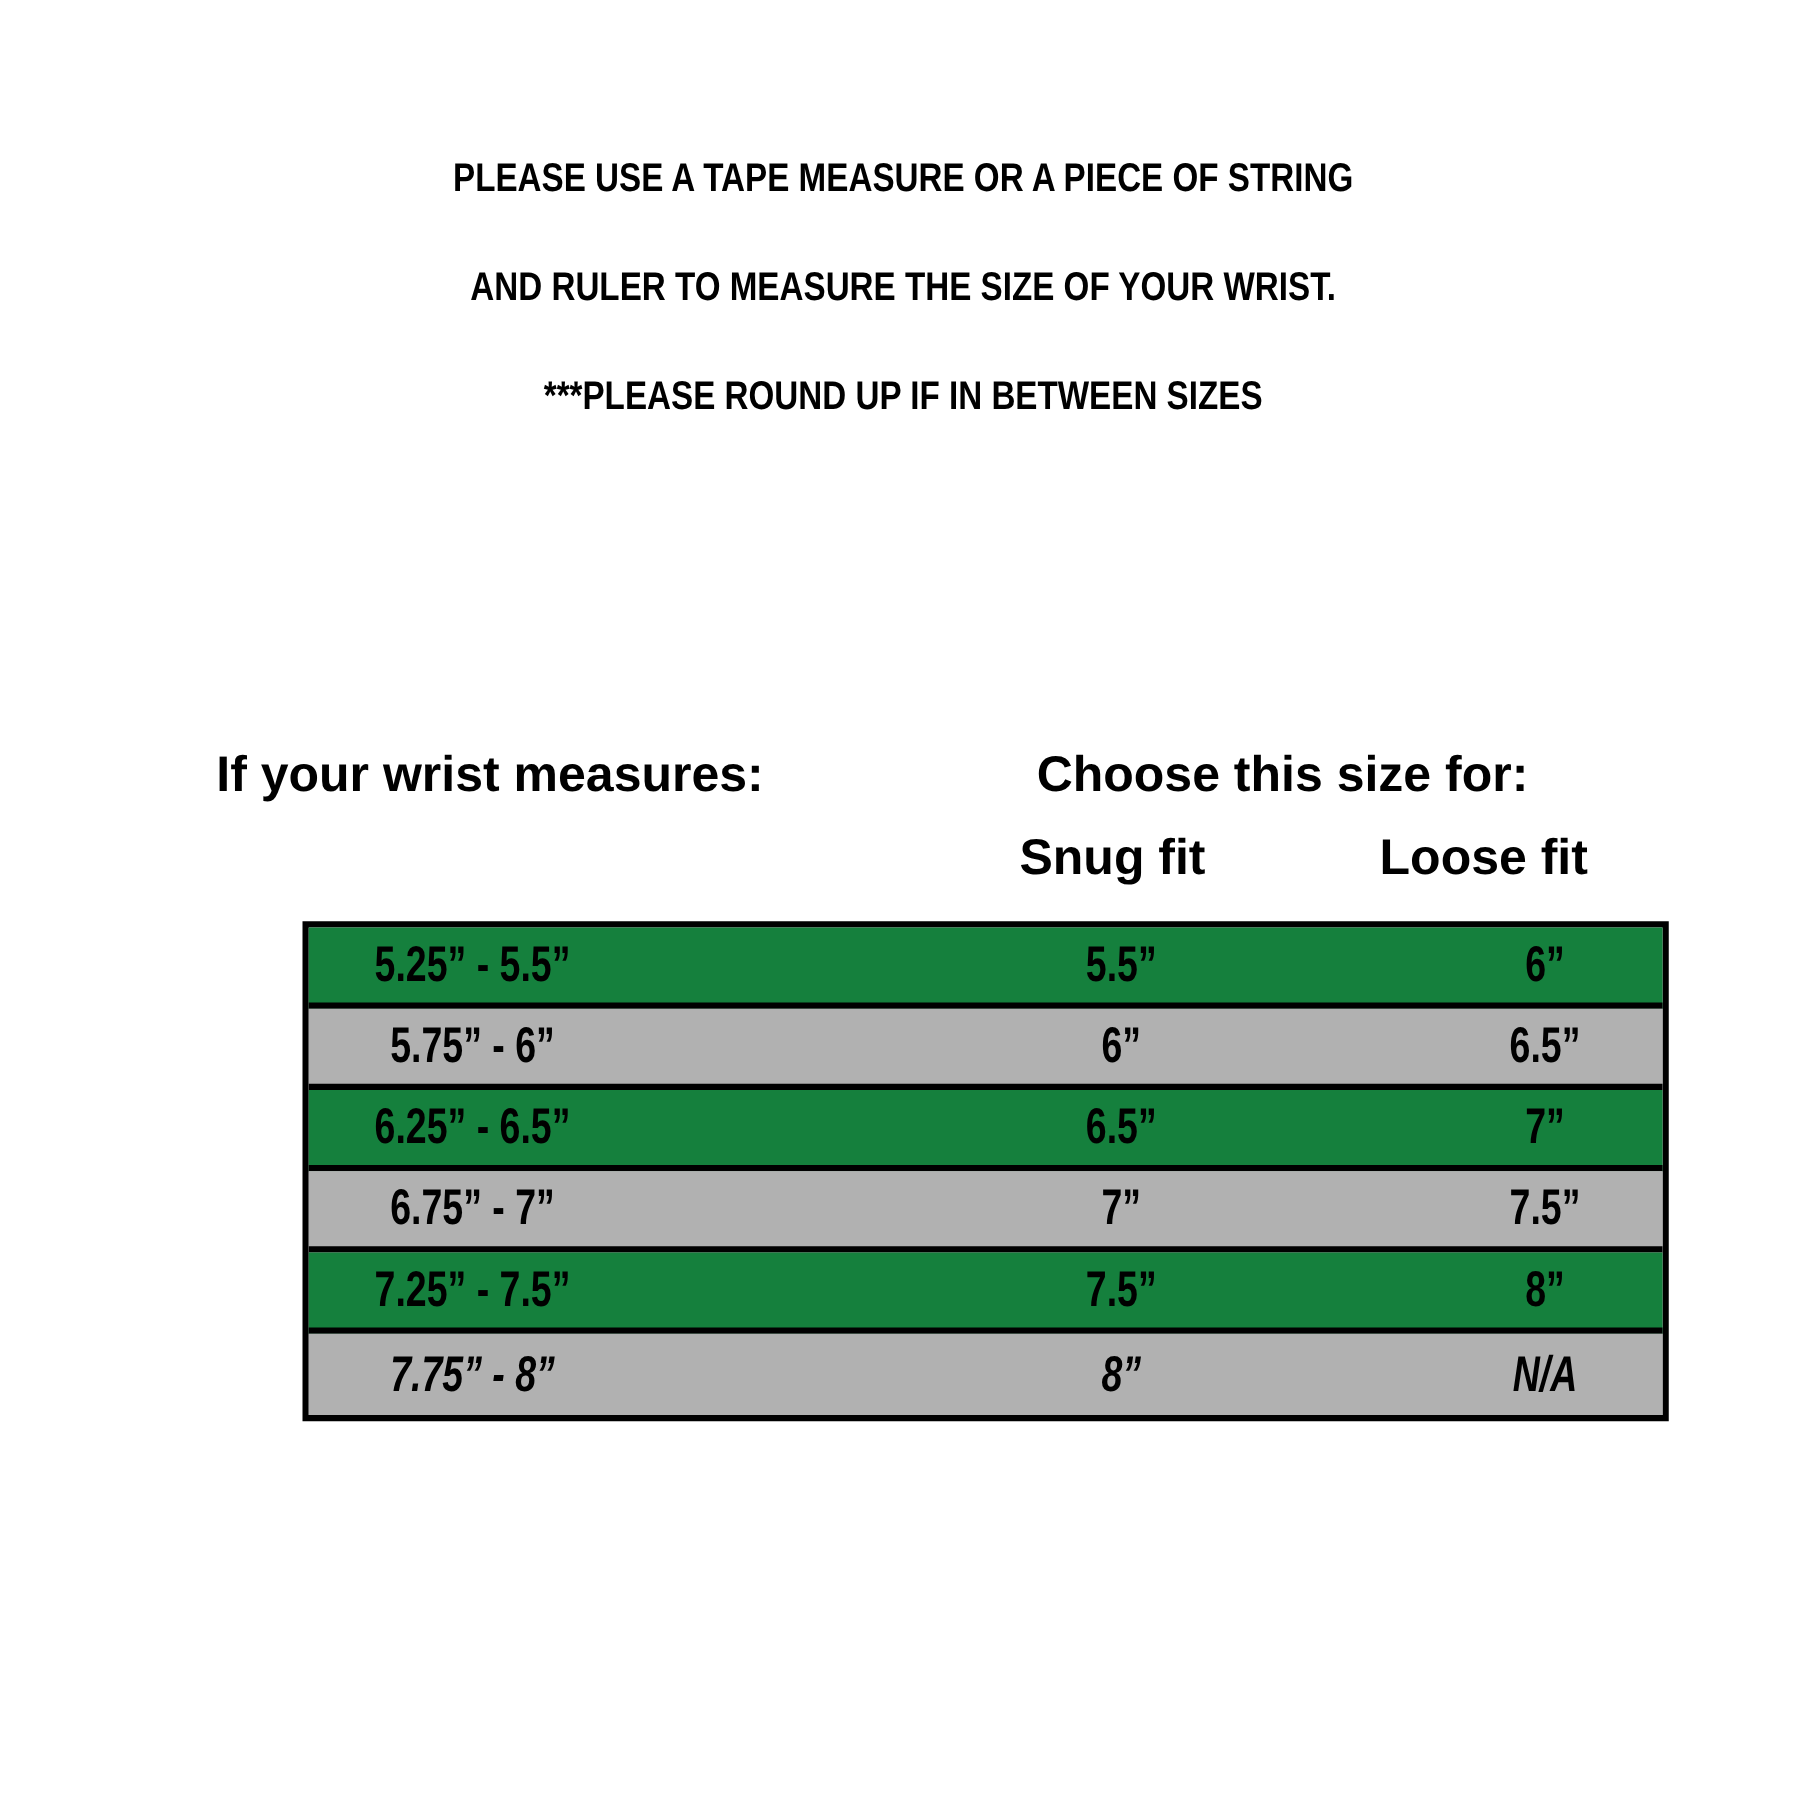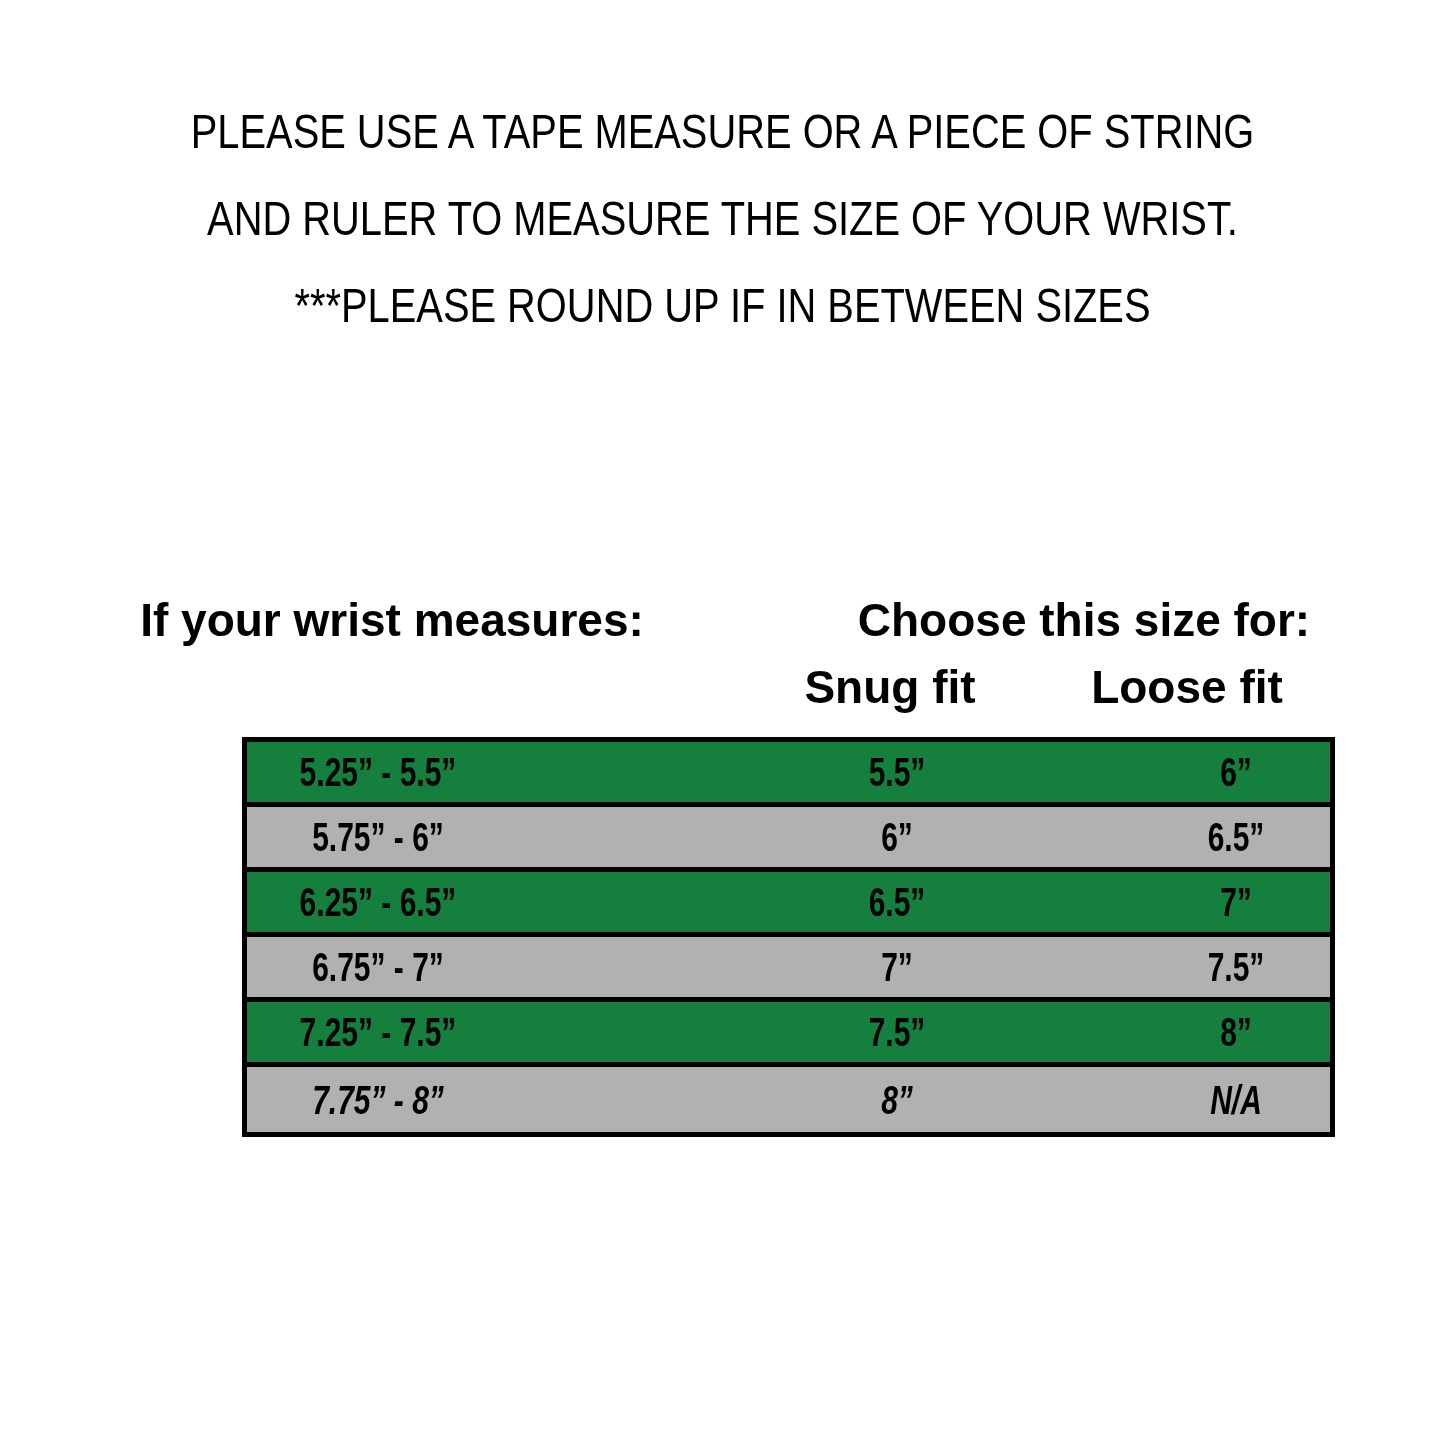--- a/index.html
+++ b/index.html
@@ -8,35 +8,35 @@
     position:relative;
     width:1445px; height:1445px;
     font-family:"Liberation Sans", sans-serif;
     color:var(--text,#000);
     background:var(--background,#fff);
     overflow:hidden;
   }
 
   
   .instructions {
-    position:absolute; top:88px; left:0; width:100%;
-    text-align:center; font-weight:normal; font-size:48px;
+    position:absolute; top:99px; left:0; width:100%;
+    text-align:center; font-weight:bold; font-size:32px;
   }
   .instructions .line {
     line-height:87px; white-space:nowrap;
     transform:scaleX(0.83); transform-origin:center;
   }
 
   
   .hdr {
-    position:absolute; font-weight:bold; font-size:46px;
+    position:absolute; font-weight:bold; font-size:40px;
     white-space:nowrap; transform:translate(-50%,-50%);
   }
   .hdr-wrist  { left:392px;  top:620px; }
-  .hdr-choose { left:1084px; top:620px; }
+  .hdr-choose { left:1026px; top:620px; }
   .hdr-snug   { left:890px;  top:687px; }
   .hdr-loose  { left:1187px; top:687px; }
 
   
   .size-table {
     position:absolute; left:242px; top:737px; width:1093px;
     border:5px solid var(--table_border,#000);
     background:#fff;
   }
   .trow {

